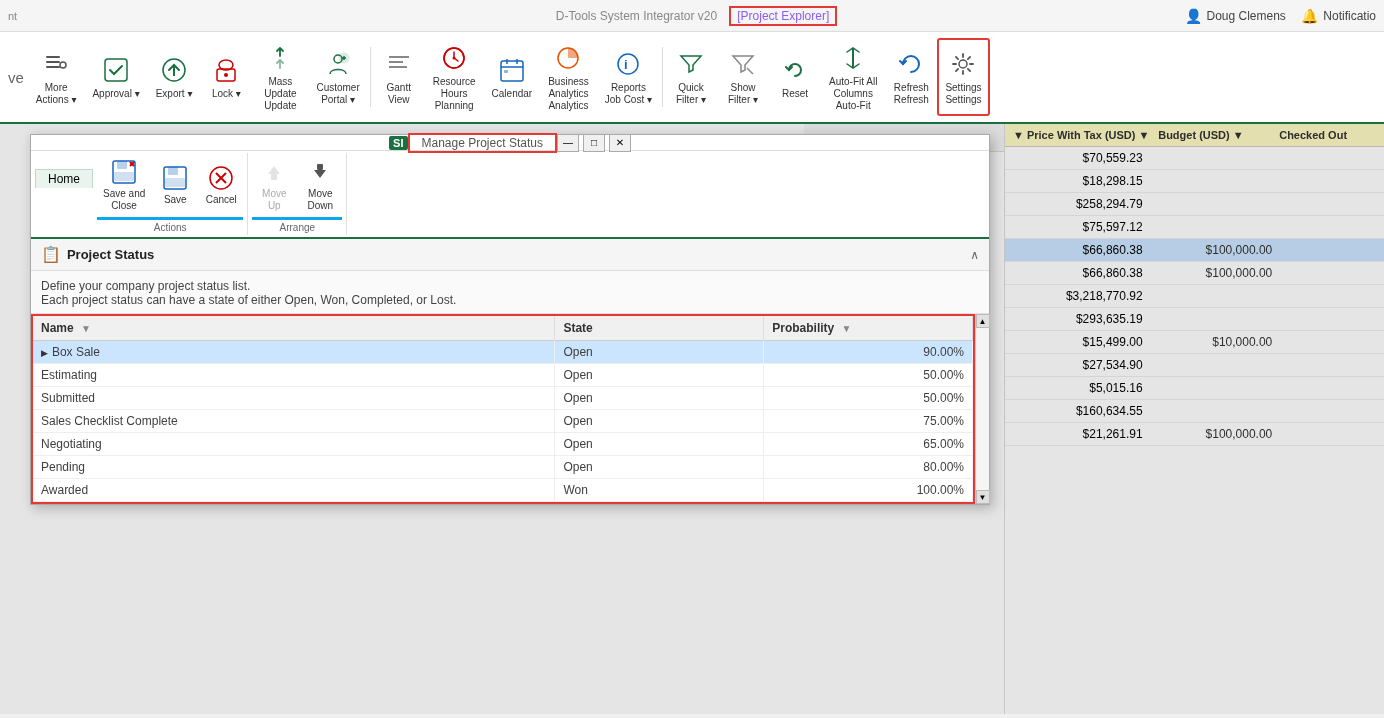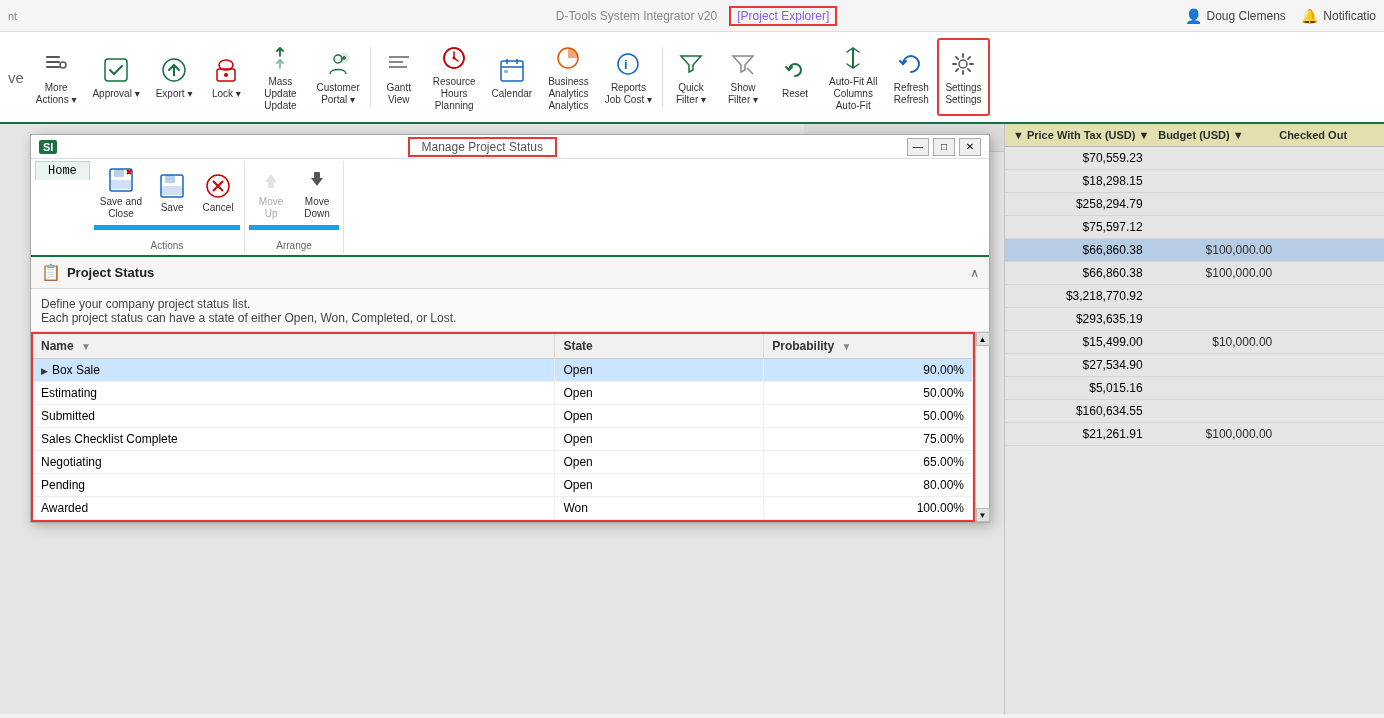--- a/index.html
+++ b/index.html
@@ -105,22 +105,22 @@
       border: 1px solid #aaa;
       box-shadow: 3px 3px 12px rgba(0,0,0,0.25);
       z-index: 20;
     }
     .modal-title-bar {
       background: #fff;
       border-bottom: 1px solid #ddd;
       padding: 4px 8px;
       display: flex;
       align-items: center;
-      justify-content: space-between;
-      height: 24px;
+      justify-content: center;
+      height: 16px;
     }
     .modal-title-left { display: flex; align-items: center; gap: 8px; }
     .modal-si-badge {
       background: #1a7040;
       color: #fff;
       font-size: 11px;
       font-weight: bold;
       padding: 1px 4px;
       border-radius: 2px;
     }
@@ -154,22 +154,21 @@
       min-height: 80px;
     }
     .modal-ribbon-tab {
       background: #e8f4ed;
       border: 1px solid #c0d8c8;
       border-bottom: none;
       padding: 2px 12px;
       font-size: 12px;
       cursor: pointer;
       align-self: flex-start;
-      margin-top: 0;
-      font-family: Liberation Mono, monospace;
+      margin-top: 16px;
     }
     .modal-ribbon-content {
       display: flex;
       flex: 1;
       align-items: stretch;
     }
     .modal-ribbon-group {
       display: flex;
       flex-direction: column;
       border-right: 1px solid #e0e0e0;
@@ -178,23 +177,23 @@
     .modal-ribbon-buttons {
       display: flex;
       gap: 2px;
       flex: 1;
       align-items: center;
     }
     .modal-ribbon-label {
       font-size: 10px;
       color: #666;
       text-align: center;
-      border-top: 5px solid #0ea5e9;
+      border-top: 3px solid #0ea5e9;
       margin-top: 2px;
-      padding-top: 10px;
+      padding-top: 2px;
     }
     .modal-btn {
       display: flex;
       flex-direction: column;
       align-items: center;
       padding: 3px 6px;
       cursor: pointer;
       border-radius: 3px;
       min-width: 44px;
       gap: 2px;
@@ -269,21 +268,21 @@
     }
     .modal-table th .filter-icon {
       color: #888;
       font-size: 10px;
       margin-left: 4px;
     }
     .modal-table td {
       padding: 4px 8px;
       border-right: 1px solid #eee;
       border-bottom: 1px solid #eee;
-      color: #000000;
+      color: #404040;
     }
     .modal-table tr.selected td { background: #cce5ff; }
     .modal-table tr.row-arrow td:first-child::before {
       content: '▶';
       color: #333;
       font-size: 9px;
       margin-right: 4px;
     }
     .col-name { width: 55%; }
     .col-state { width: 22%; }

